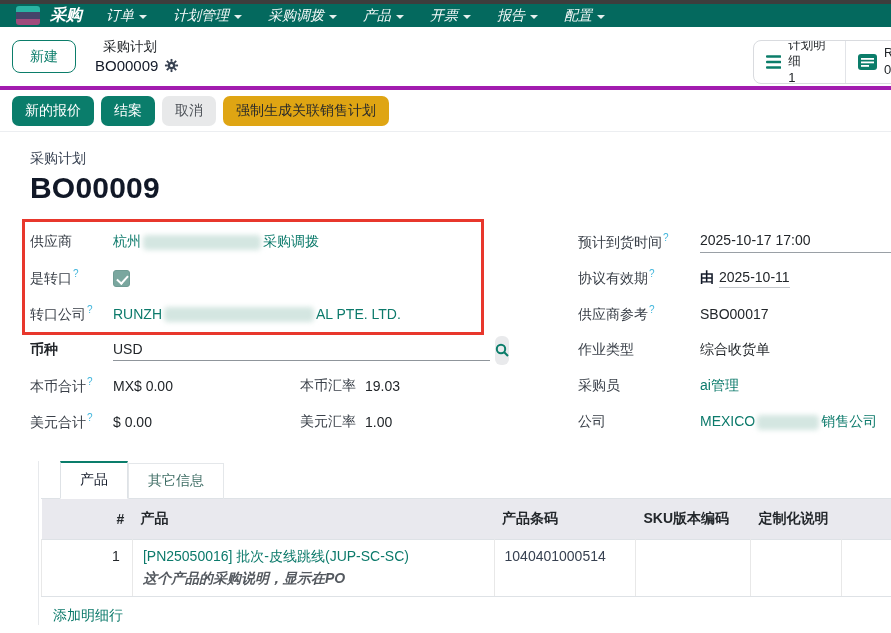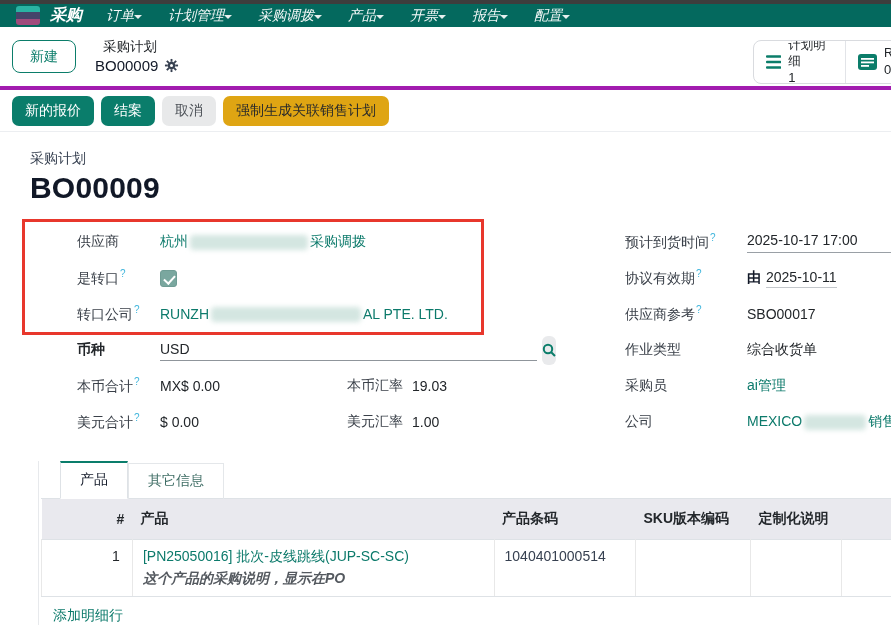--- a/index.html
+++ b/index.html
@@ -6,21 +6,21 @@
   html,body { width:891px; height:633px; overflow:hidden; background:#fff;
     font-family:"Liberation Sans","DejaVu Sans",sans-serif; font-size:14px; color:#374151; }
   .topstrip { height:4px; background:#3d3d3d; }
   
   .navbar { height:23px; background:#04695e; display:flex; align-items:center; padding:0 16px; gap:10px;font-style:italic; }
   .logo { width:24px; height:19px; border-radius:3px; overflow:hidden; display:flex; flex-direction:column; flex-shrink:0; }
   .logo i { flex:1; display:block; }
   .logo .s1{ background:#2ab3a3;} .logo .s2{ background:#45446a;} .logo .s3{ background:#a04b7c;}
   .appname { color:#fff; font-weight:700; font-size:16px; margin-right:14px; }
   .navmenu { display:flex; gap:26px; }
-  .navitem { color:rgba(255,255,255,.96); font-size:14px; display:flex; align-items:center; cursor:pointer; }
+  .navitem { color:rgba(255,255,255,.96); font-size:14px; display:flex; align-items:center; gap:5px; cursor:pointer; }
   .caret { width:0; height:0; border-left:4px solid transparent; border-right:4px solid transparent; border-top:4px solid rgba(255,255,255,.9); margin-top:2px; }
   
   .crumbbar { height:63px; background:#fff; border-bottom:4px solid #a21caf; position:relative; display:flex; align-items:center; padding:0 0 0 12px; }
   .btn-new { height:33px; padding:0 17px; background:#fff; border:1px solid #0b7d6a; color:#0b7d6a; border-radius:8px; font-size:14px; cursor:pointer; font-family:inherit; }
   .crumbs { margin-left:19px; line-height:1.3; }
   .crumb-parent { font-size:13.5px; color:#212529; padding-left:8px; cursor:pointer; }
   .crumb-current { font-size:15px; color:#111827; display:flex; align-items:center; gap:6px; }
   .gear { cursor:pointer; display:inline-flex; }
   .smartgroup { position:absolute; left:753px; top:13px; width:220px; height:44px; border:1px solid #d9dbdf; border-radius:8px 0 0 8px; display:flex; background:#fff; overflow:hidden; }
   .smartbtn { display:flex; align-items:center; gap:7px; padding:3px 12px; cursor:pointer; border-right:1px solid #e2e4e8; }
@@ -34,21 +34,21 @@
   .btn.gray { background:#e8e9ea; color:#4c5157; }
   .btn.warn { background:#dfa513; color:#2b2b2b; }
   
   .sheet { padding:18px 0 0 30px; position:relative; }
   .sheet-label { font-size:14px; color:#374151; }
   .sheet-title { font-size:30px; font-weight:600; color:#111827; margin:3px 0 19px; letter-spacing:.2px; }
   .formgrid { display:flex; }
   .col-left { width:470px; flex-shrink:0; }
   .col-right { width:520px; padding-left:78px; flex-shrink:0; }
   .frow { display:flex; align-items:center; min-height:36px; }
-  .flabel { width:83px; flex-shrink:0; color:#3a4049;margin-left:47px; }
+  .flabel { width:83px; flex-shrink:0; color:#3a4049; }
   .col-right .flabel { width:122px; }
   sup.help { color:#3fb5dc; font-size:10px; margin-left:1px; }
   a.link { color:#0c7a6b; text-decoration:none; cursor:pointer; }
   .checkbox { width:17px; height:17px; background:#7aa79f; border:1px solid #6f9c94; border-radius:3px; position:relative; cursor:pointer; }
   .checkbox::after { content:""; position:absolute; left:5px; top:2px; width:5px; height:9px; border:solid #fff; border-width:0 2px 2px 0; transform:rotate(42deg); }
   .redact { display:inline-block; height:15px; border-radius:4px; background:#d4e6e1; filter:blur(2.5px); vertical-align:middle; margin:0 2px; }
   .inputline { border:none; outline:none; border-bottom:1px solid #8f959b; font-size:14px; color:#22262a; width:100%; background:transparent; padding:2px 0 3px; font-family:inherit; }
   .curr-wrap { width:377px; flex-shrink:0; }
   .searchbtn { width:31px; height:29px; margin-left:5px; background:#e9eaec; border:none; border-radius:6px; display:flex; align-items:center; justify-content:center; cursor:pointer; }
   .pairval { width:187px; color:#22262a; }

